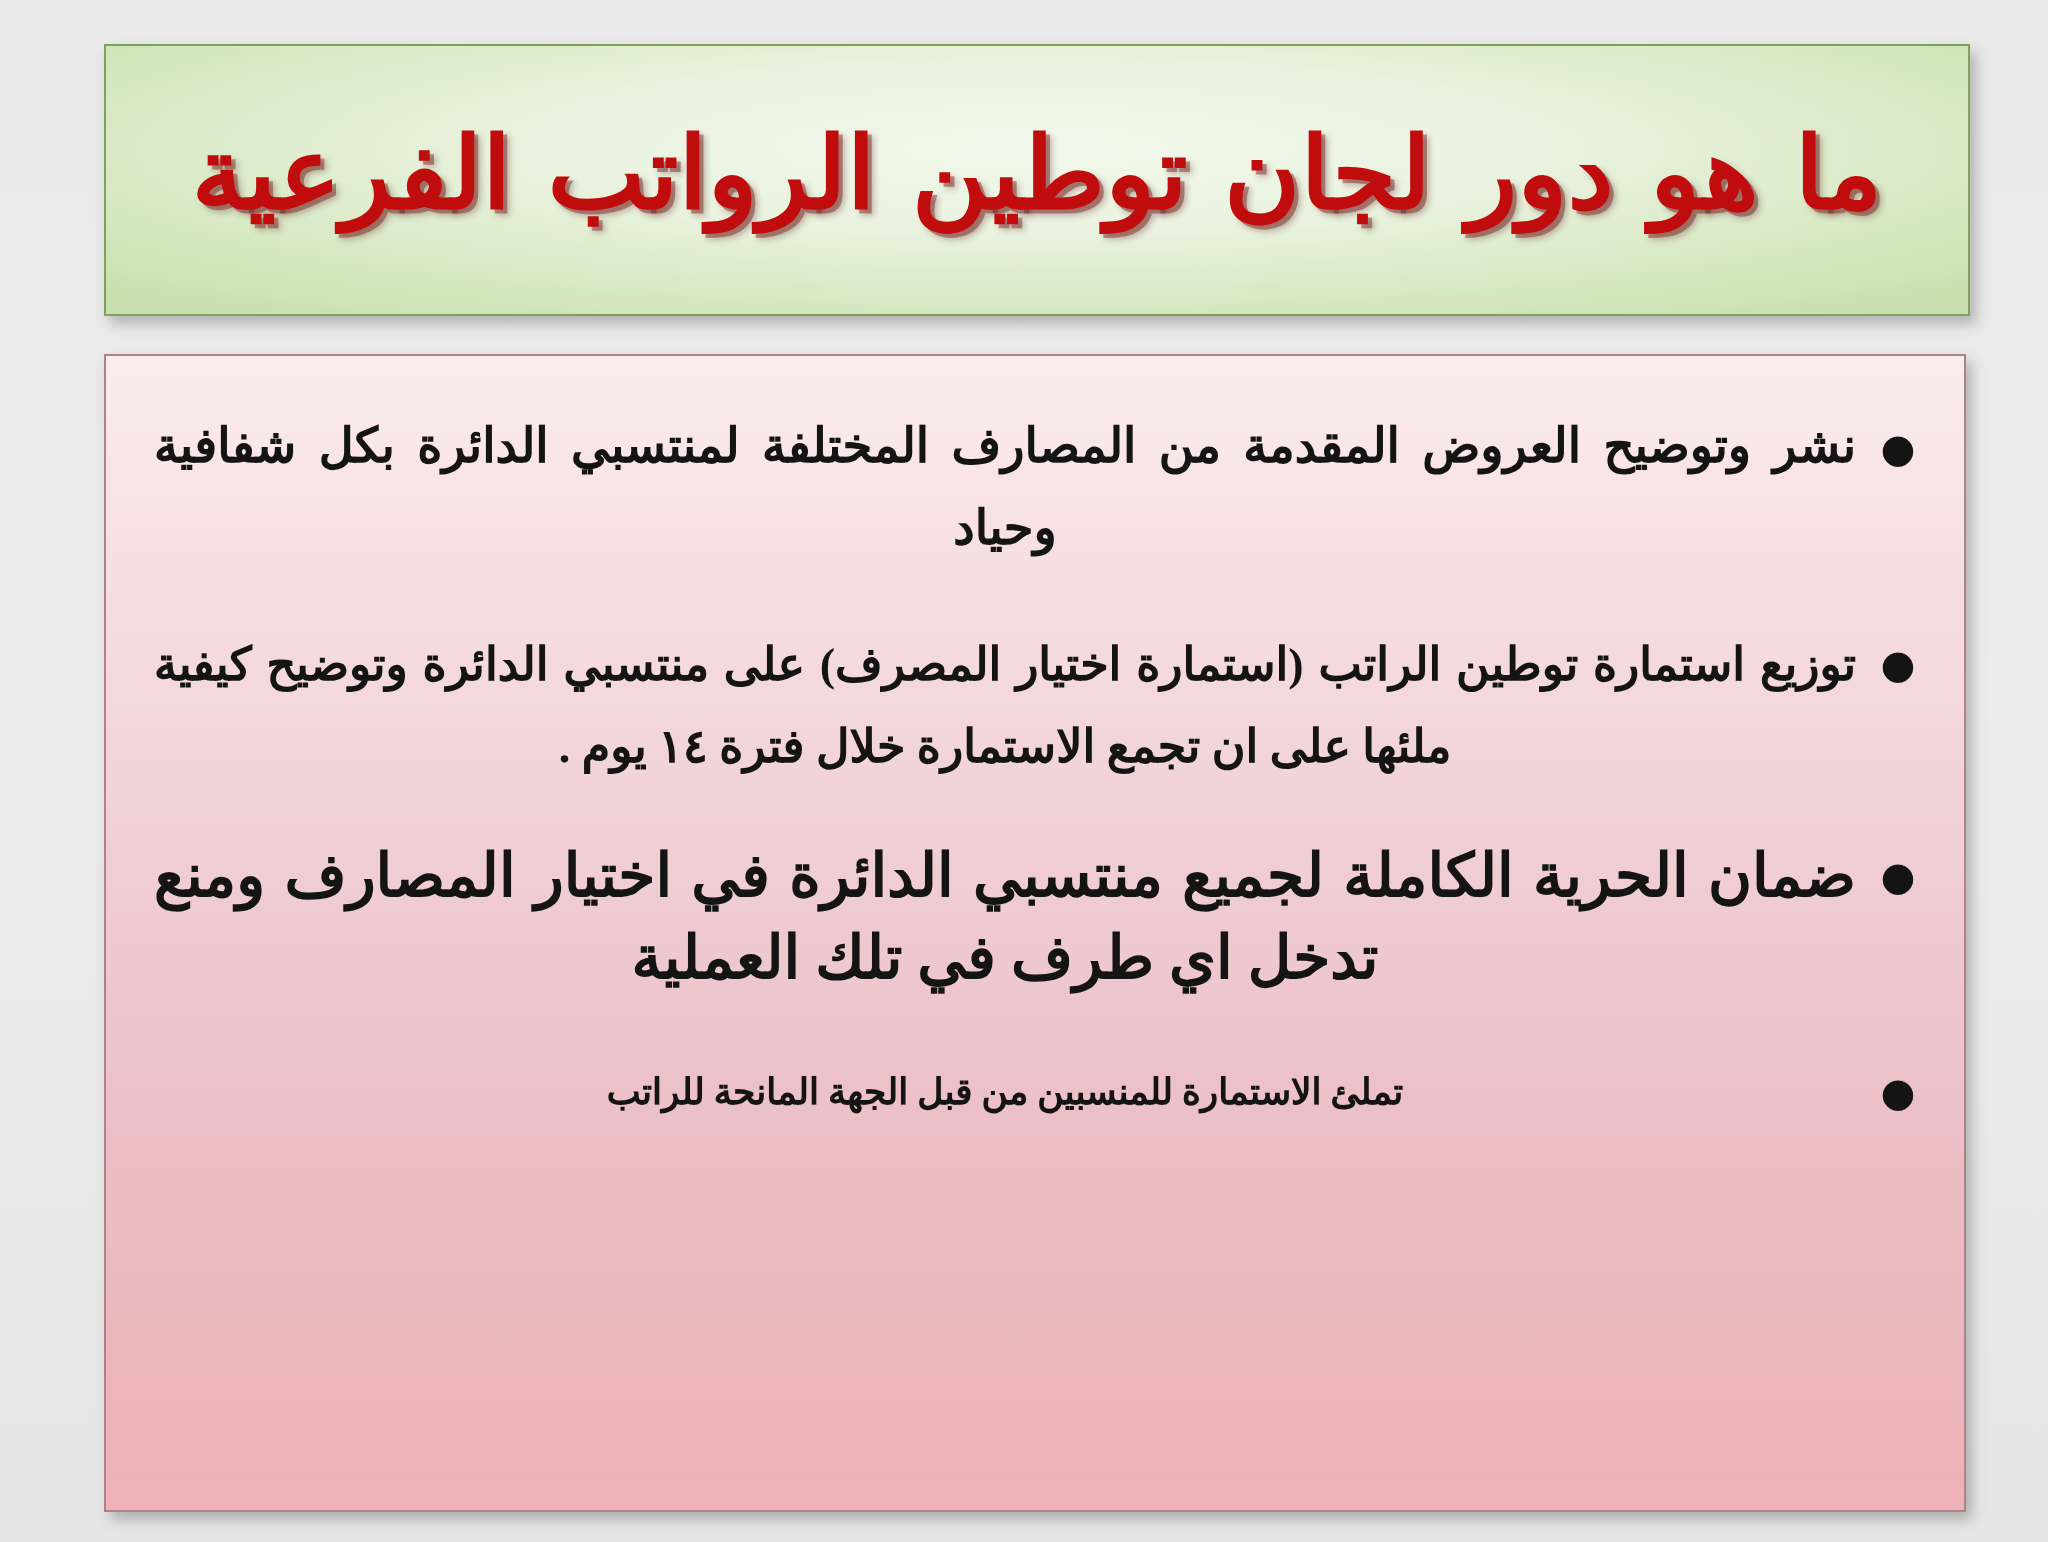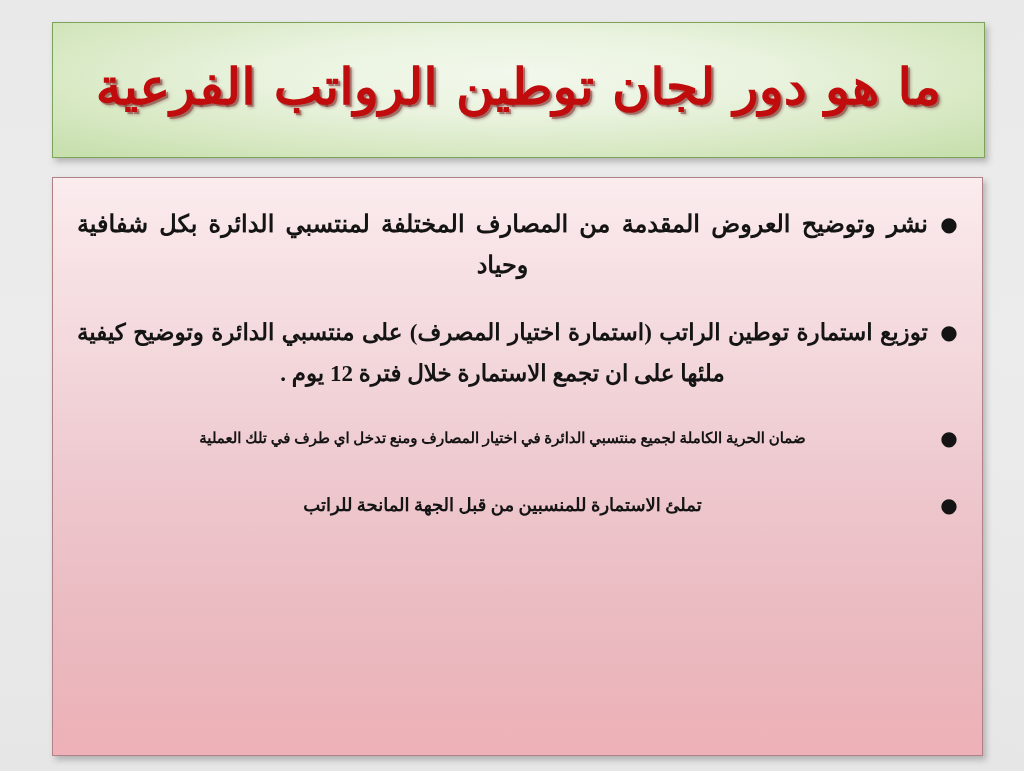--- a/index.html
+++ b/index.html
@@ -110,21 +110,21 @@
     color: #141414;
     text-align: justify;
     text-align-last: center;
     direction: rtl;
     padding: 0 6px;
   }
 
   
   .bullet-item[data-idx="0"] .bullet-text { font-size: 24px; }
   .bullet-item[data-idx="1"] .bullet-text { font-size: 23px; }
-  .bullet-item[data-idx="2"] .bullet-text { font-size: 15px; }
+  .bullet-item[data-idx="2"] .bullet-text { font-size: 30px; }
   .bullet-item[data-idx="3"] .bullet-text {
     font-size: 18px;
     text-align: center;
     text-align-last: center;
   }
 
   .bullet-item[data-idx="1"] { margin-bottom: 24px; }
   .bullet-item[data-idx="2"] { margin-bottom: 26px; }
 </style>
 </head>
@@ -139,21 +139,21 @@
   <div class="body-box">
     <ul class="bullet-list">
 
       <li class="bullet-item" data-idx="0">
         <span class="bullet-marker">●</span>
         <span class="bullet-text">نشر وتوضيح العروض المقدمة من المصارف المختلفة لمنتسبي الدائرة بكل شفافية وحياد</span>
       </li>
 
       <li class="bullet-item" data-idx="1">
         <span class="bullet-marker">●</span>
-        <span class="bullet-text">توزيع استمارة توطين الراتب (استمارة اختيار المصرف) على منتسبي الدائرة وتوضيح كيفية ملئها على ان تجمع الاستمارة خلال فترة 12 يوم .</span>
+        <span class="bullet-text">توزيع استمارة توطين الراتب (استمارة اختيار المصرف) على منتسبي الدائرة وتوضيح كيفية ملئها على ان تجمع الاستمارة خلال فترة ١٤ يوم .</span>
       </li>
 
       <li class="bullet-item" data-idx="2">
         <span class="bullet-marker">●</span>
         <span class="bullet-text">ضمان الحرية الكاملة لجميع منتسبي الدائرة في اختيار المصارف ومنع تدخل اي طرف في تلك العملية</span>
       </li>
 
       <li class="bullet-item" data-idx="3">
         <span class="bullet-marker">●</span>
         <span class="bullet-text">تملئ الاستمارة للمنسبين من قبل الجهة المانحة للراتب</span>

